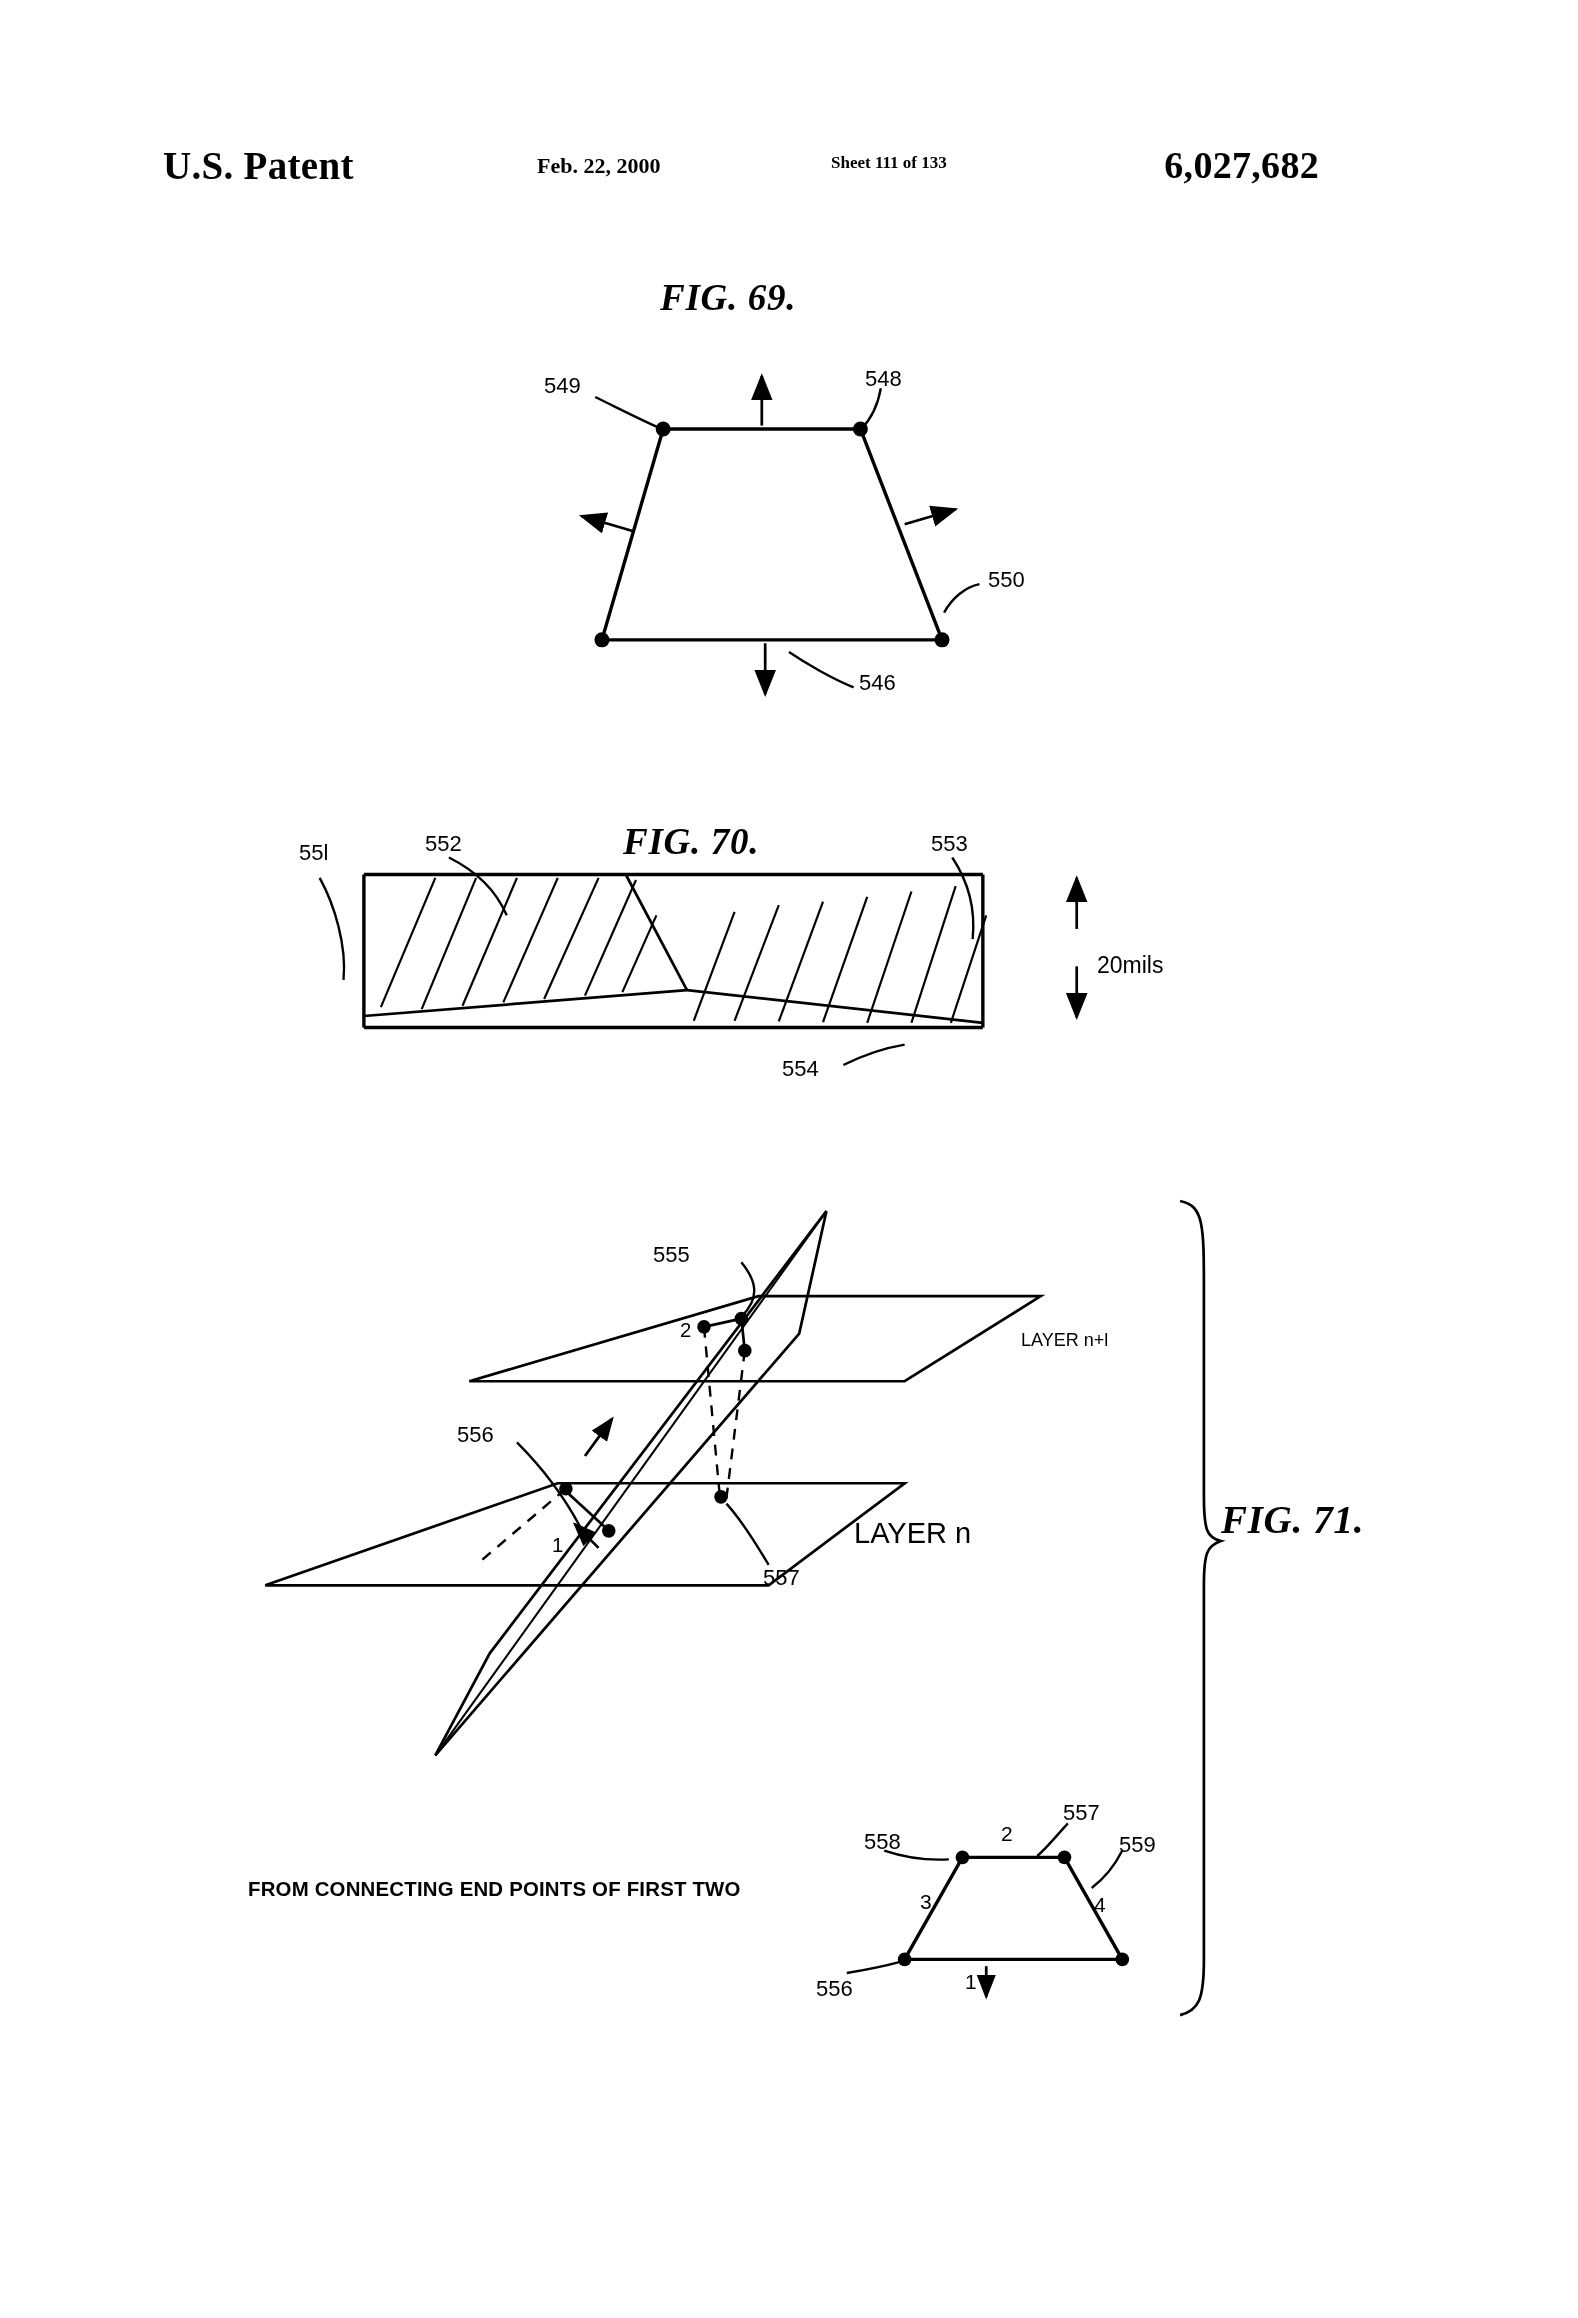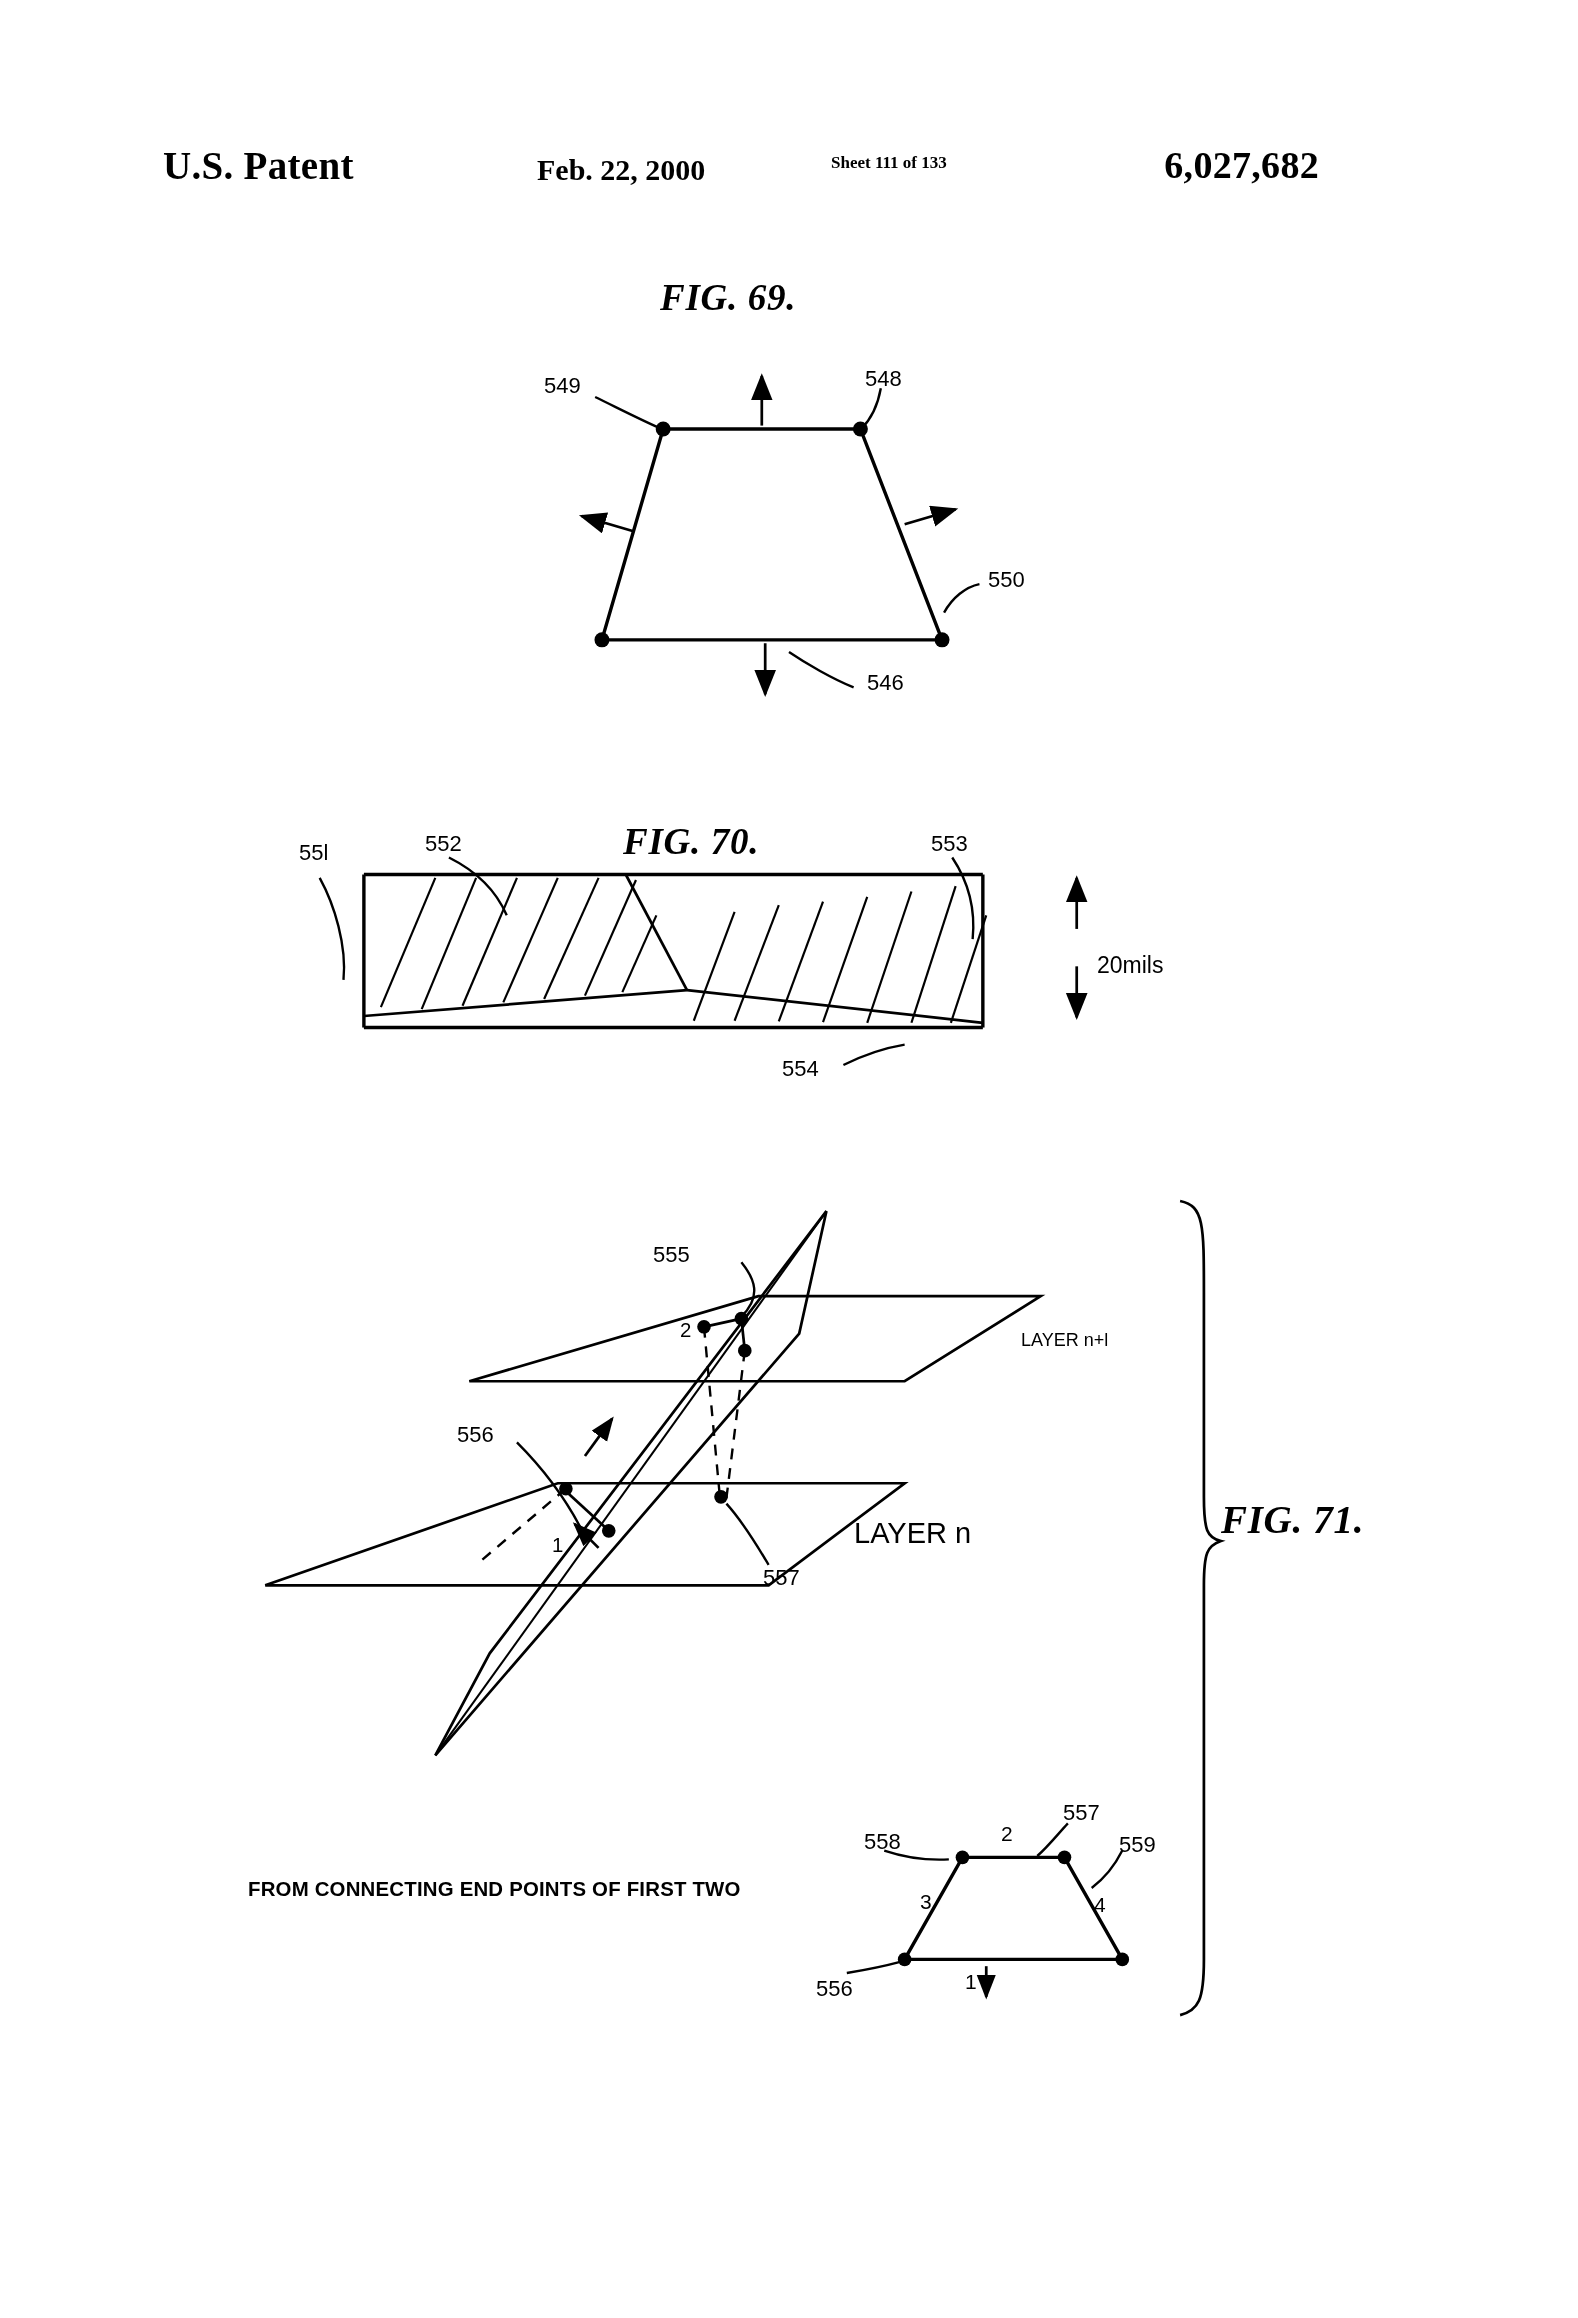--- a/index.html
+++ b/index.html
@@ -36,21 +36,21 @@
     font-weight: bold;
     font-size: 39px;
     letter-spacing: 0.3px;
   }
   .hdr-date {
     position: absolute;
     left: 537px;
     top: 9.5px;
     font-family: "Liberation Serif", serif;
     font-weight: bold;
-    font-size: 30px;
+    font-size: 22px;
   }
   .hdr-sheet {
     position: absolute;
     left: 831px;
     top: 9.5px;
     font-family: "Liberation Serif", serif;
     font-weight: bold;
     font-size: 17px;
   }
   .hdr-number {
@@ -265,21 +265,21 @@
         <path d="M 1650,2720 C 1640,2740 1625,2760 1605,2775"></path>
         <path d="M 1245,2900 C 1275,2895 1300,2890 1322,2884"></path>
       </g>
     </g>
   </svg>
 
   <div class="fig-title" style="left: 660px; top: 276px;">FIG. 69.</div>
   <div class="ref-num" style="left: 544px; top: 373px;">549</div>
   <div class="ref-num" style="left: 865px; top: 366px;">548</div>
   <div class="ref-num" style="left: 988px; top: 567px;">550</div>
-  <div class="ref-num" style="left: 859px; top: 670px; margin-left: 8px;">546</div>
+  <div class="ref-num" style="left: 859px; top: 670px;">546</div>
 
   <div class="fig-title" style="left: 623px; top: 820px;">FIG. 70.</div>
   <div class="ref-num" style="left: 299px; top: 840px;">55l</div>
   <div class="ref-num" style="left: 425px; top: 831px;">552</div>
   <div class="ref-num" style="left: 931px; top: 831px;">553</div>
   <div class="ref-num" style="left: 782px; top: 1056px;">554</div>
   <div class="lbl" style="left: 1097px; top: 952px; font-size: 23px;">20mils</div>
 
   <div class="fig-title" style="left: 1221px; top: 1497px; font-size: 39px;">FIG. 71.</div>
   <div class="ref-num" style="left: 653px; top: 1242px;">555</div>

